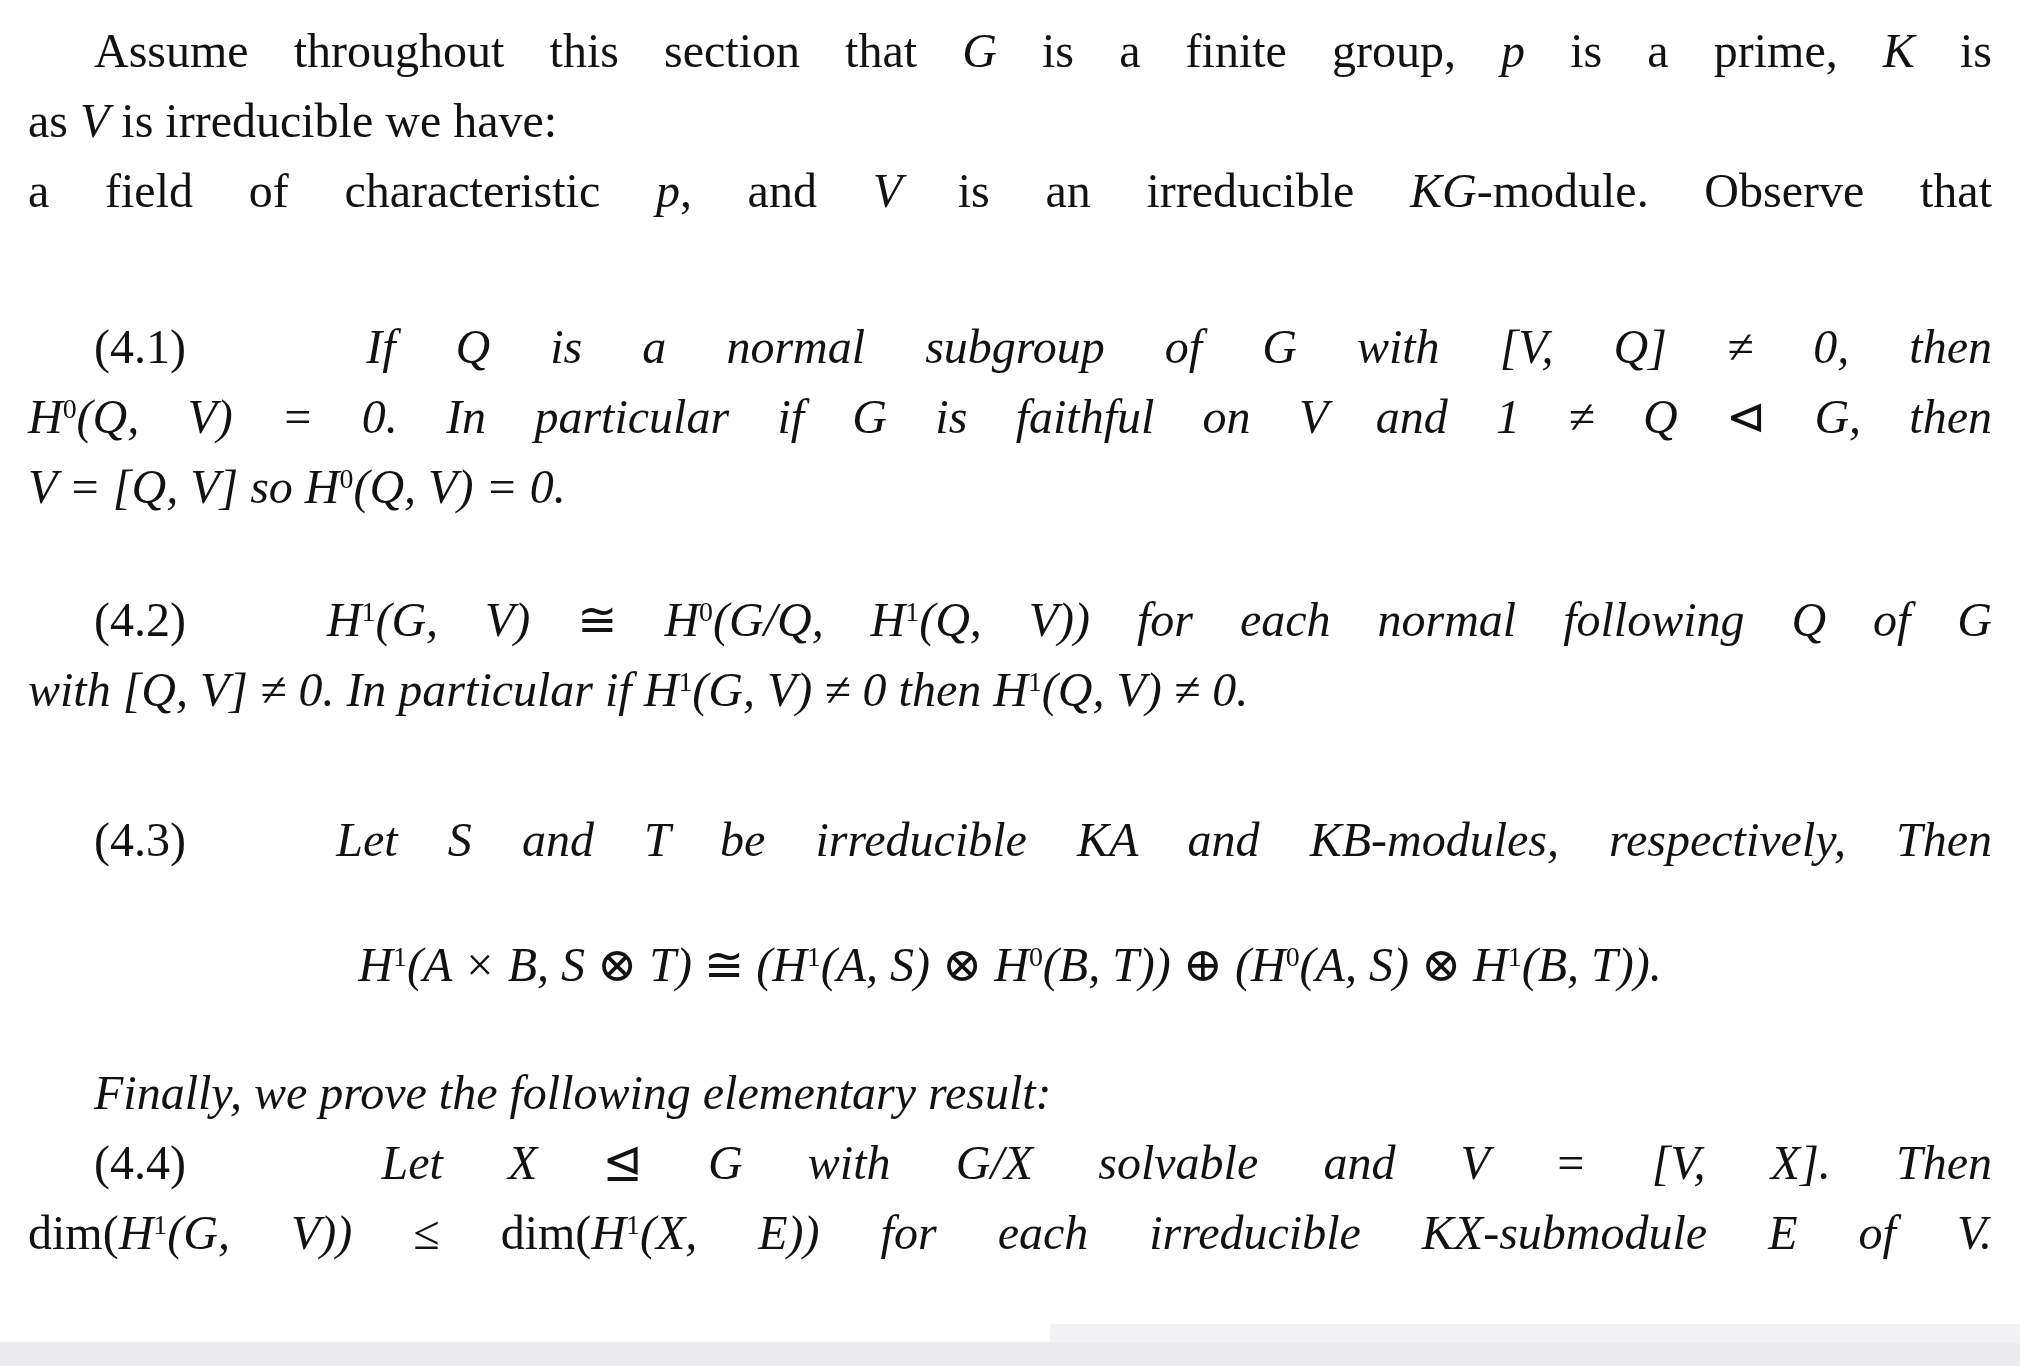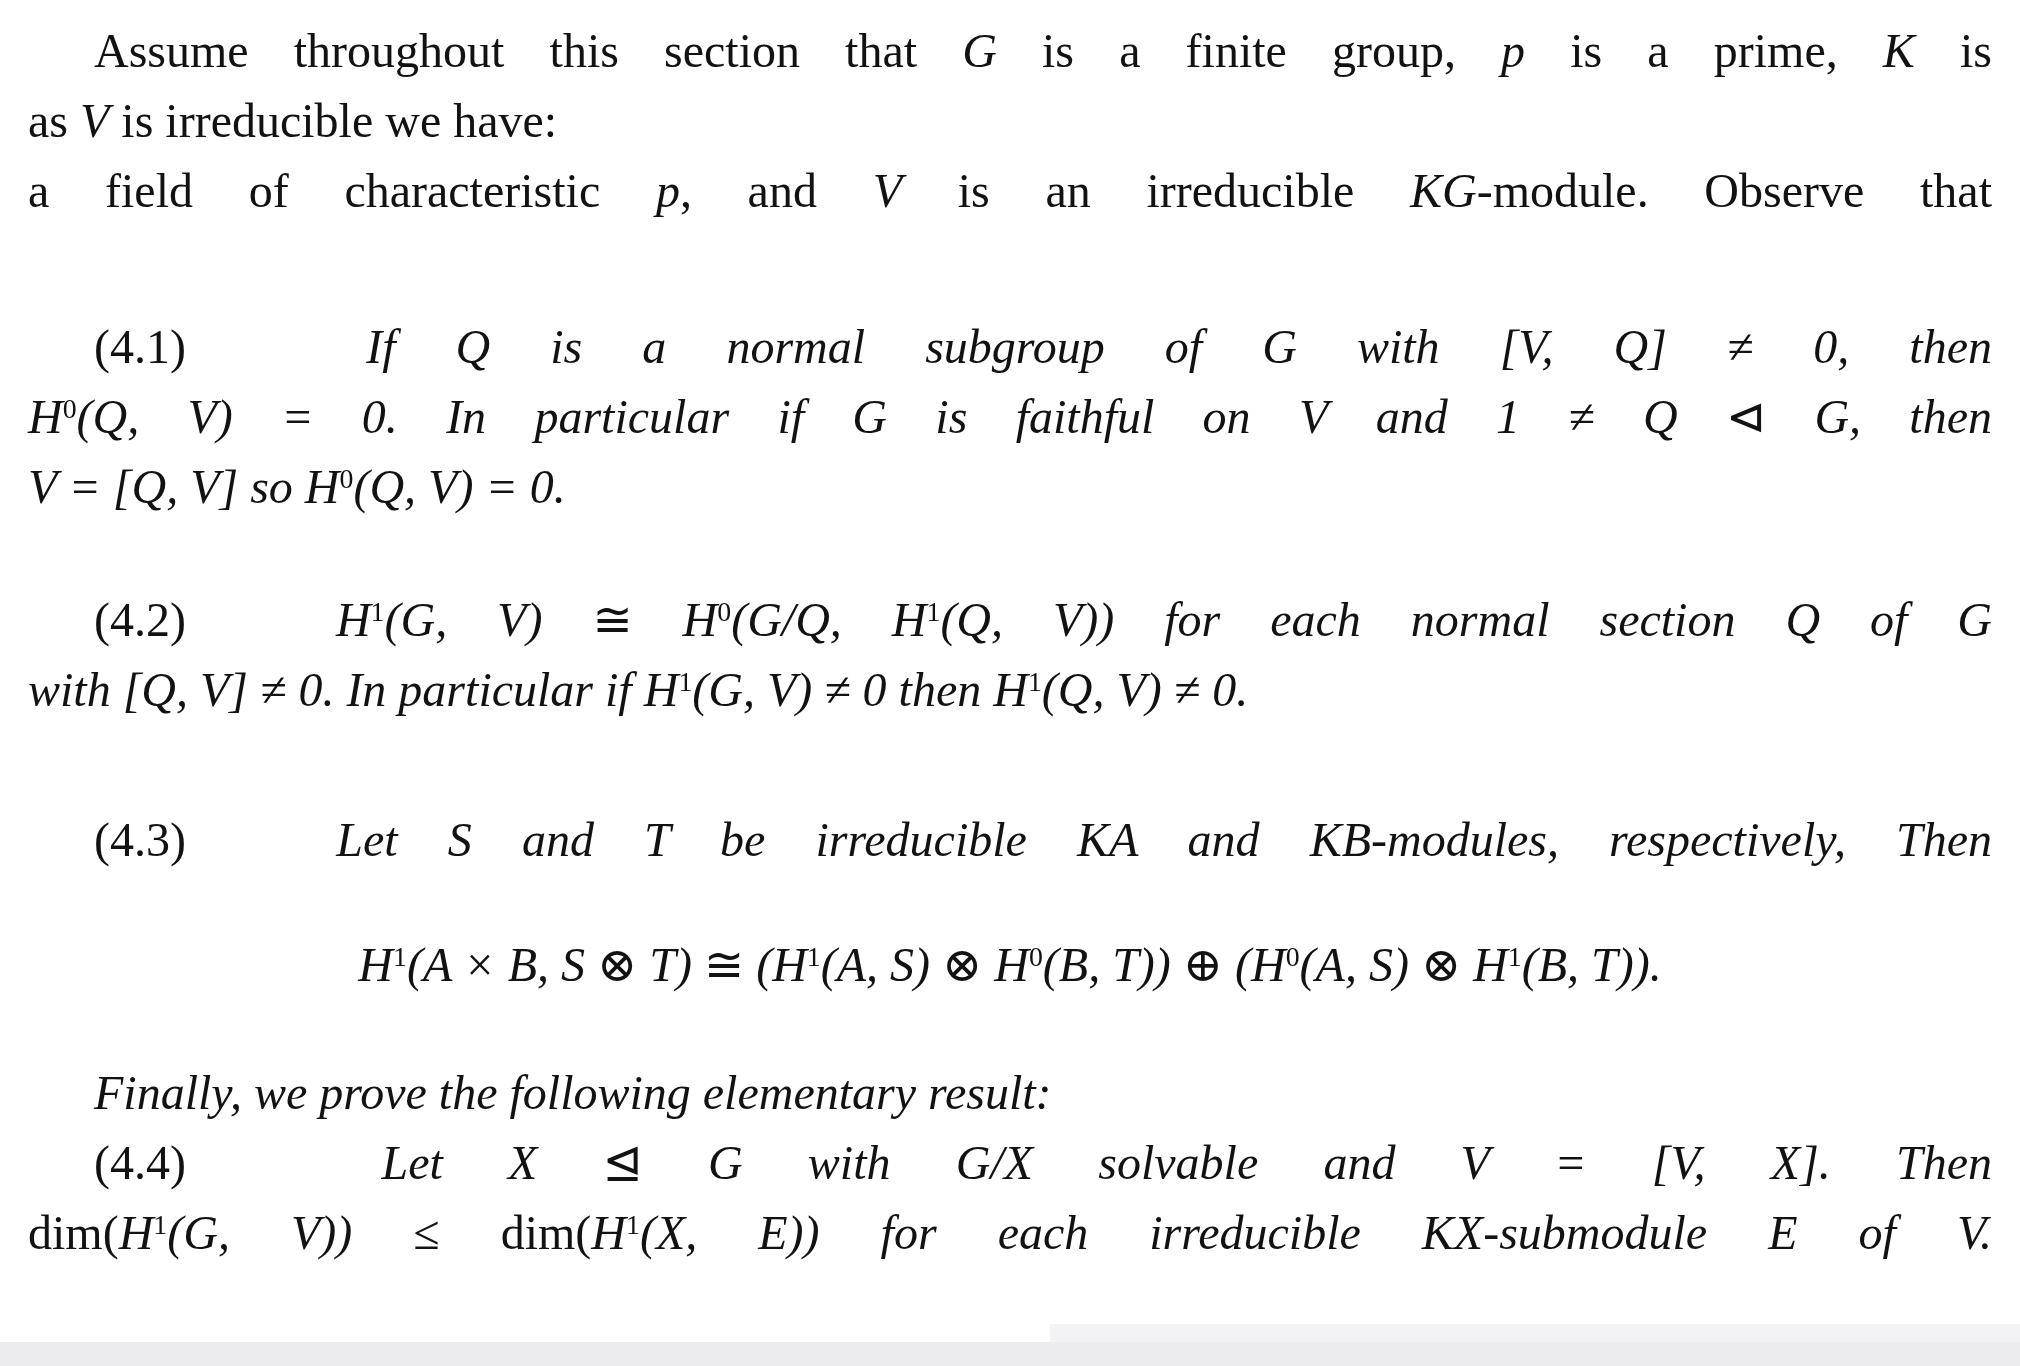--- a/index.html
+++ b/index.html
@@ -65,21 +65,21 @@
     <span class="line jline"><span>a field of characteristic </span><span class="it">p</span><span>, and </span><span class="it">V</span><span> is an irreducible </span><span class="it">KG</span><span>-module. Observe that</span></span>
   </p>
 
   <p class="para m-41">
     <span class="line jline indent"><span>(4.1)&nbsp;&nbsp;&nbsp;</span><span class="it">If Q is a normal subgroup of G with [V, Q] ≠ 0, then</span></span>
     <span class="line jline"><span class="it">H</span><span class="sup">0</span><span class="it">(Q, V) = 0. In particular if G is faithful on V and 1 ≠ Q ⊲ G, then</span></span>
     <span class="line lline"><span class="it">V = [Q, V] so H</span><span class="sup">0</span><span class="it">(Q, V) = 0.</span></span>
   </p>
 
   <p class="para m-42">
-    <span class="line jline indent"><span>(4.2)&nbsp;&nbsp;&nbsp;</span><span class="it">H</span><span class="sup">1</span><span class="it">(G, V) ≅ H</span><span class="sup">0</span><span class="it">(G/Q, H</span><span class="sup">1</span><span class="it">(Q, V)) for each normal section Q of G</span></span>
+    <span class="line jline indent"><span>(4.2)&nbsp;&nbsp;&nbsp;</span><span class="it">H</span><span class="sup">1</span><span class="it">(G, V) ≅ H</span><span class="sup">0</span><span class="it">(G/Q, H</span><span class="sup">1</span><span class="it">(Q, V)) for each normal following Q of G</span></span>
     <span class="line lline"><span class="it">with [Q, V] ≠ 0. In particular if H</span><span class="sup">1</span><span class="it">(G, V) ≠ 0 then H</span><span class="sup">1</span><span class="it">(Q, V) ≠ 0.</span></span>
   </p>
 
   <p class="para m-43">
     <span class="line jline indent"><span>(4.3)&nbsp;&nbsp;&nbsp;</span><span class="it">Let S and T be irreducible KA and KB-modules, respectively, Then</span></span>
   </p>
 
   <p class="para m-formula">
     <span class="line formula-line"><span class="it">H</span><span class="sup">1</span><span class="it">(A × B, S ⊗ T) ≅ (H</span><span class="sup">1</span><span class="it">(A, S) ⊗ H</span><span class="sup">0</span><span class="it">(B, T)) ⊕ (H</span><span class="sup">0</span><span class="it">(A, S) ⊗ H</span><span class="sup">1</span><span class="it">(B, T)).</span></span>
   </p>

